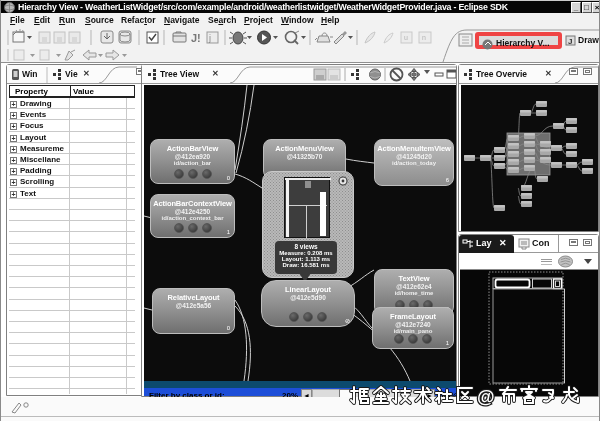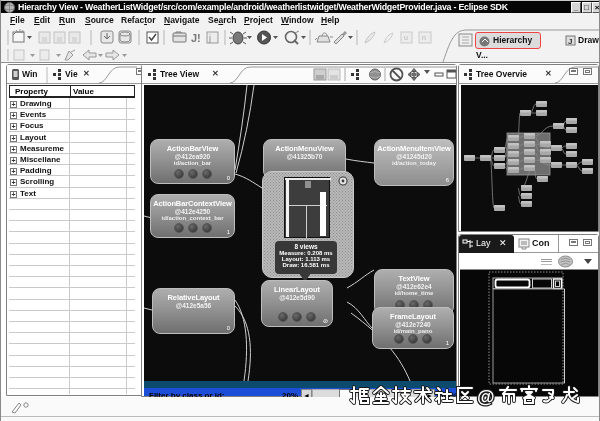--- a/index.html
+++ b/index.html
@@ -146,21 +146,21 @@
     </svg>
   </div>
 <div class="abs" id="tbline"></div>
 
 <div class="abs" id="persp" style="left:440px;top:28px;width:160px;height:34px;background:#f2f2f2;">
   <svg class="abs" style="left:0;top:0" width="160" height="34">
     <path d="M2 34 C10 10 14 2 26 2 L160 2" fill="none" stroke="#999" stroke-width="1"></path>
     <rect x="18" y="6" width="13" height="12" fill="#eee" stroke="#888"></rect>
     <path d="M21 9 h7 M21 12 h7 M21 15 h7" stroke="#aaa" stroke-width="1"></path>
   </svg>
-  <div class="abs" style="left:34px;top:4px;width:66px;height:17px;background:#dcdcdc;border:1px solid #ef4444;border-radius:3px;font-size:8.5px;font-weight:bold;color:#111;line-height:15px;">
+  <div class="abs" style="left:34px;top:4px;width:87px;height:17px;background:#dcdcdc;border:4px solid #ef4444;border-radius:3px;font-size:8.5px;font-weight:bold;color:#111;line-height:15px;">
     <svg style="position:absolute;left:3px;top:3px" width="11" height="11">
         <circle cx="5.5" cy="5.5" r="5" fill="#777"></circle>
         <path d="M3 6 l3 -3 l3 3" stroke="#fff" fill="none"></path>
       </svg>
     <span style="margin-left:17px">Hierarchy V...</span>
   </div>
   <div class="abs" style="left:124px;top:5px;width:36px;height:16px;font-size:8.5px;font-weight:bold;color:#111;line-height:15px;">
     <svg style="position:absolute;left:0;top:2px" width="11" height="11">
         <rect x="1" y="1" width="9" height="9" fill="#ddd" stroke="#777"></rect>
         <text x="3" y="9" font-size="8" fill="#333">J</text>
@@ -336,21 +336,21 @@
   <div class="abs" style="left:12px;top:69px;width:62px;height:33px;background:#383838;border-radius:4px;color:#fff;text-align:center;">
      <div style="font-size:6.5px;font-weight:bold;padding-top:2px;">8 views</div>
      <div style="font-size:6px;font-weight:bold;">Measure: 0.208 ms</div>
      <div style="font-size:6px;font-weight:bold;">Layout: 1.113 ms</div>
      <div style="font-size:6px;font-weight:bold;">Draw: 16.581 ms</div>
   </div>
   <svg class="abs" style="left:36px;top:101px" width="12" height="9">
           <path d="M0 0 L12 0 L6 9 z" fill="#383838"></path>
         </svg>
 </div>
-<div class="node" style="left:117px;top:195px;width:72px;height:47px;">
+<div class="node" style="left:117px;top:195px;width:94px;height:47px;border-radius:15px;">
         <div class="nm">LinearLayout</div>
         <div class="ad">@412e5d90</div>
         <div class="dots"><i></i><i></i><i></i></div>
         <span class="idx">⊘</span>
       </div>
 </div>
   <div id="filterrow">
     <span style="position:absolute;left:5px;top:3px;font-weight:bold;">Filter by class or id:</span>
     <span style="position:absolute;left:138px;top:3px;font-weight:bold;">20%</span>
     <span class="abs" style="left:157px;top:1px;width:11px;height:12px;background:#d9d9d9;border:1px solid #888;font-size:7px;text-align:center;line-height:11px;">◄</span>
@@ -493,21 +493,21 @@
         <rect x="60" y="116" width="11" height="6" rx="1" fill="#a8a8a8"></rect>
         <rect x="60" y="116" width="11" height="2.5" rx="1" fill="#c2c2c2"></rect>
         <rect x="33" y="120" width="11" height="6" rx="1" fill="#a8a8a8"></rect>
         <rect x="33" y="120" width="11" height="2.5" rx="1" fill="#c2c2c2"></rect>
       </svg>
     </div>
 </div>
 
 <div class="panel" id="laypanel">
   <div id="laytabs">
-    <div class="abs" style="left:0;top:0;width:55px;height:18px;background:#1a1a1a;border-radius:3px 3px 0 0;color:#fff;font-size:9px;font-weight:normal;">
+    <div class="abs" style="left:0;top:0;width:55px;height:18px;background:#1a1a1a;border-radius:3px 3px 0 0;color:#fff;font-size:9px;font-weight:bold;">
       <svg class="abs" style="left:3px;top:3px" width="12" height="12">
           <g stroke="#fff" fill="none" stroke-width="1">
             <rect x="1" y="2" width="4" height="3"></rect>
             <path d="M5 3.5 h3 M8 2 v8 M8 4 h3 M8 8 h3"></path>
           </g>
         </svg>
       <span style="position:absolute;left:17px;top:3px;">Lay</span>
       <span style="position:absolute;left:40px;top:3px;font-size:9px;">✕</span>
     </div>
     <div class="abs" style="left:56px;top:0;width:44px;height:18px;border-right:1px solid #999;color:#111;font-size:9px;font-weight:bold;">

